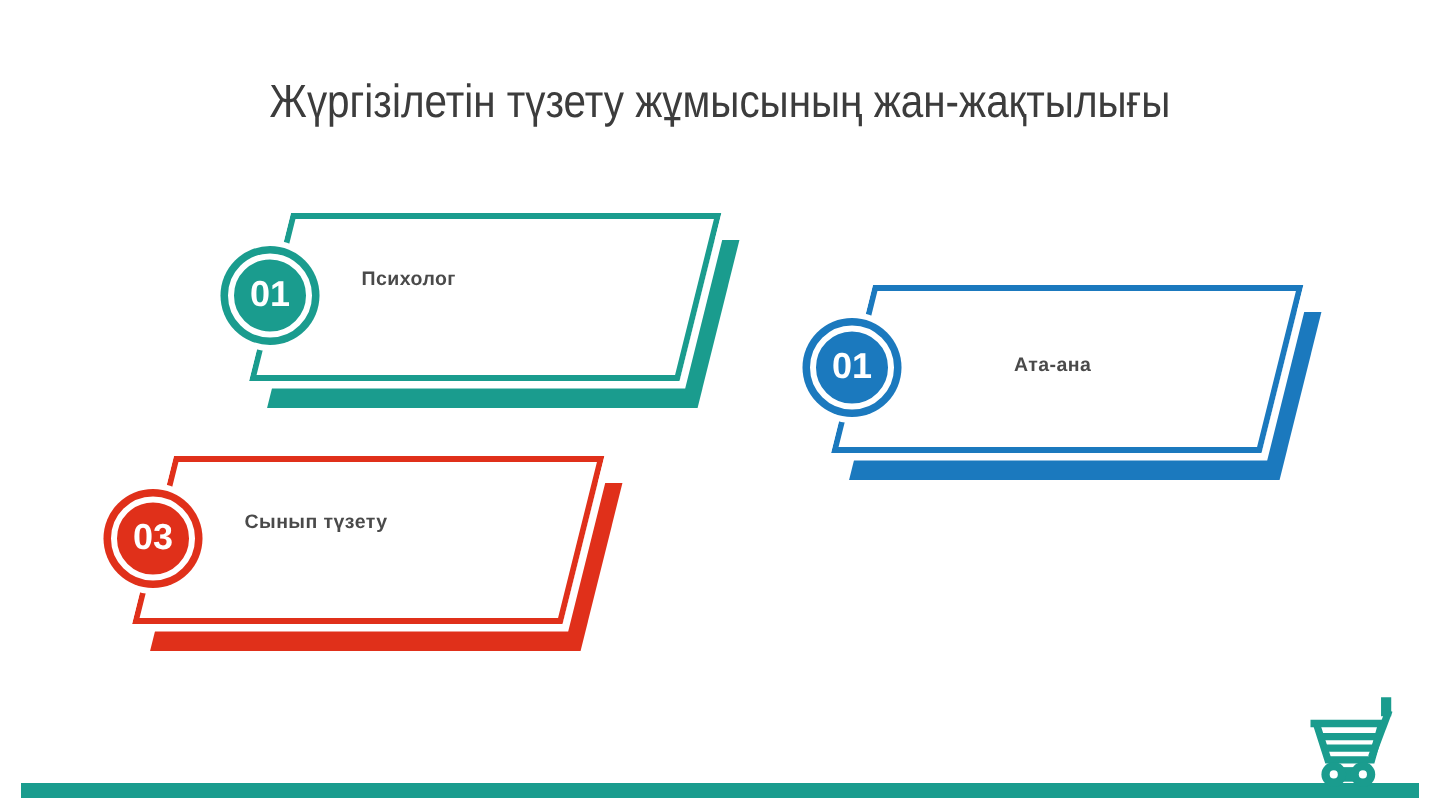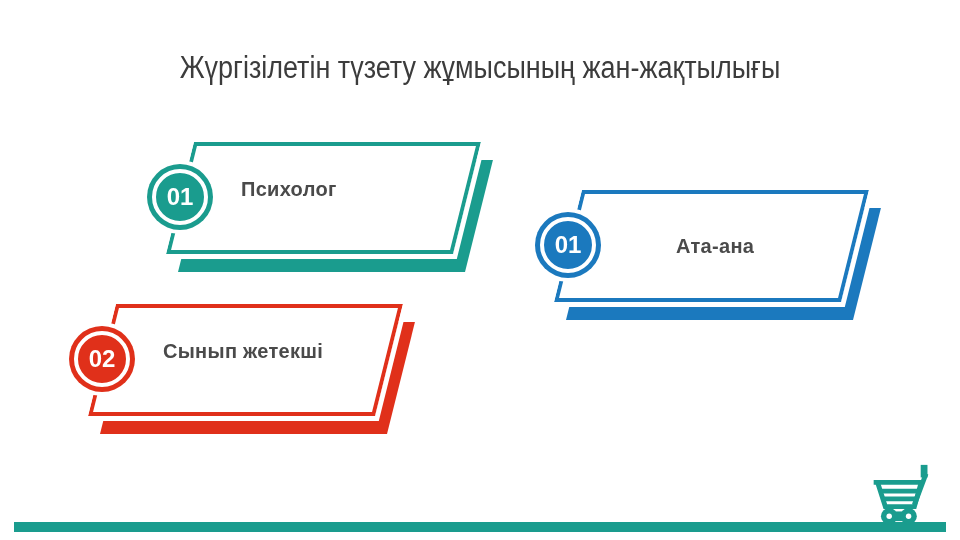--- a/index.html
+++ b/index.html
@@ -69,21 +69,21 @@
     content: "";
     position: absolute;
     inset: 5px;
     border: 4px solid #ffffff;
     border-radius: 50%;
   }
   .badge span { position: relative; }
   .clabel {
     position: absolute;
     left: 61px;
-    font-size: 20px;
+    font-size: 13px;
     font-weight: bold;
     letter-spacing: 0.3px;
     color: var(--c-label, #4a4a4a);
     white-space: nowrap;
   }
 
   .card1 { left: 180px; top: 142px; }
   .card1 .cshadow { background: var(--c-teal, #1a9c8e); }
   .card1 .cface   { border-color: var(--c-teal, #1a9c8e); }
   .card1 .badge   { background: var(--c-teal, #1a9c8e); }
@@ -140,23 +140,23 @@
     <div class="badge">
       <span>01</span>
     </div>
     <div class="clabel">Ата-ана</div>
   </div>
 
   <div class="card card3">
     <div class="cshadow"></div>
     <div class="cface"></div>
     <div class="badge">
-      <span>02</span>
+      <span>03</span>
     </div>
-    <div class="clabel">Сынып жетекші</div>
+    <div class="clabel">Сынып түзету</div>
   </div>
 
   <div class="footer-bar"></div>
 
   <svg class="cart" viewBox="0 0 72 66" xmlns="http://www.w3.org/2000/svg">
     <g stroke="#1A9C8E" fill="none" stroke-width="5">
       <path d="M14,22 H64"></path>
       <path d="M18,22 L26,47 L56,47 L63,22"></path>
       <path d="M21,31 H60"></path>
       <path d="M23,39 H58"></path>

